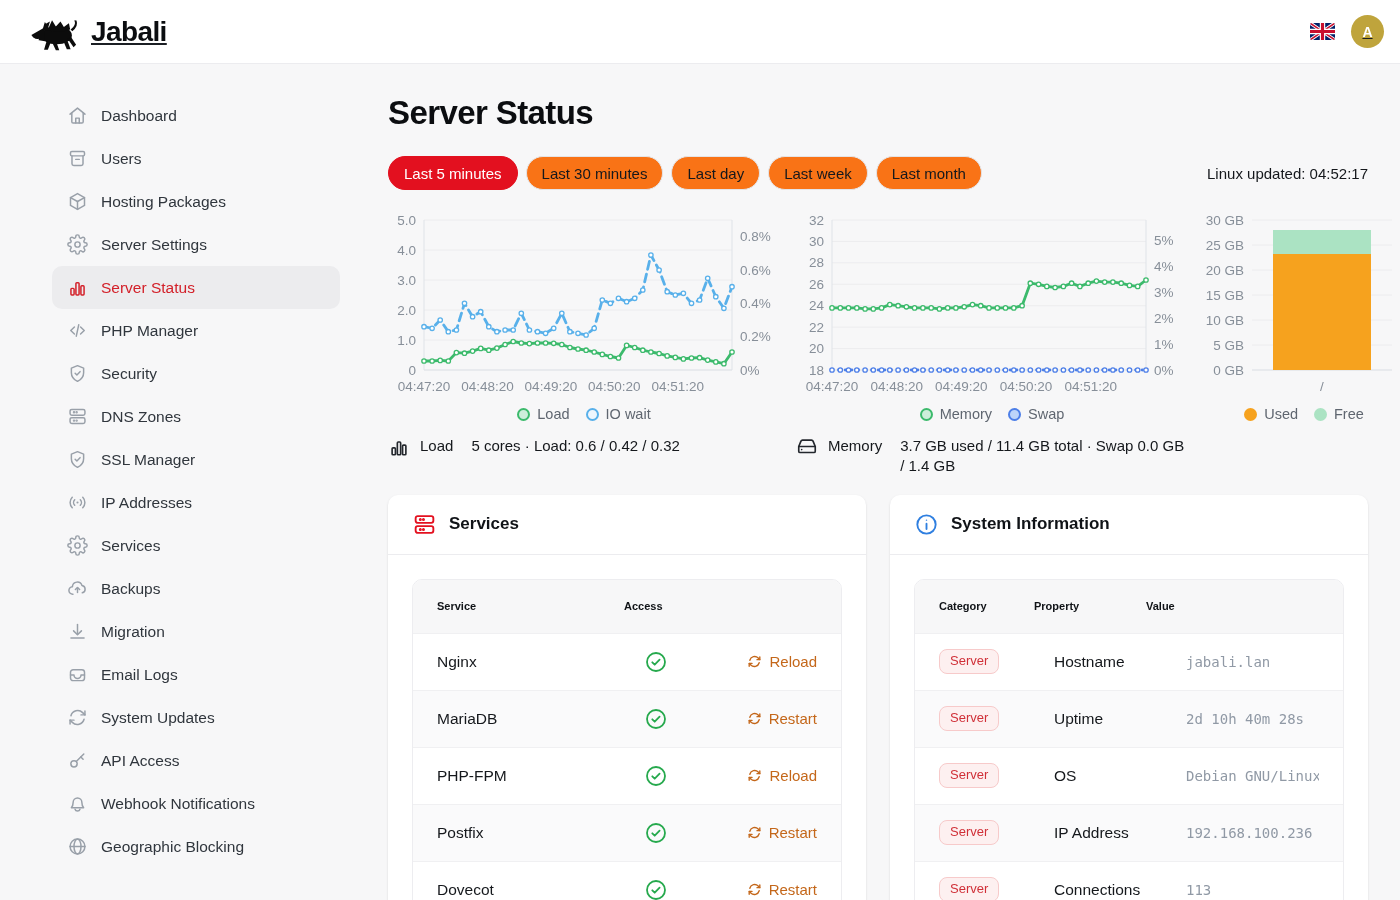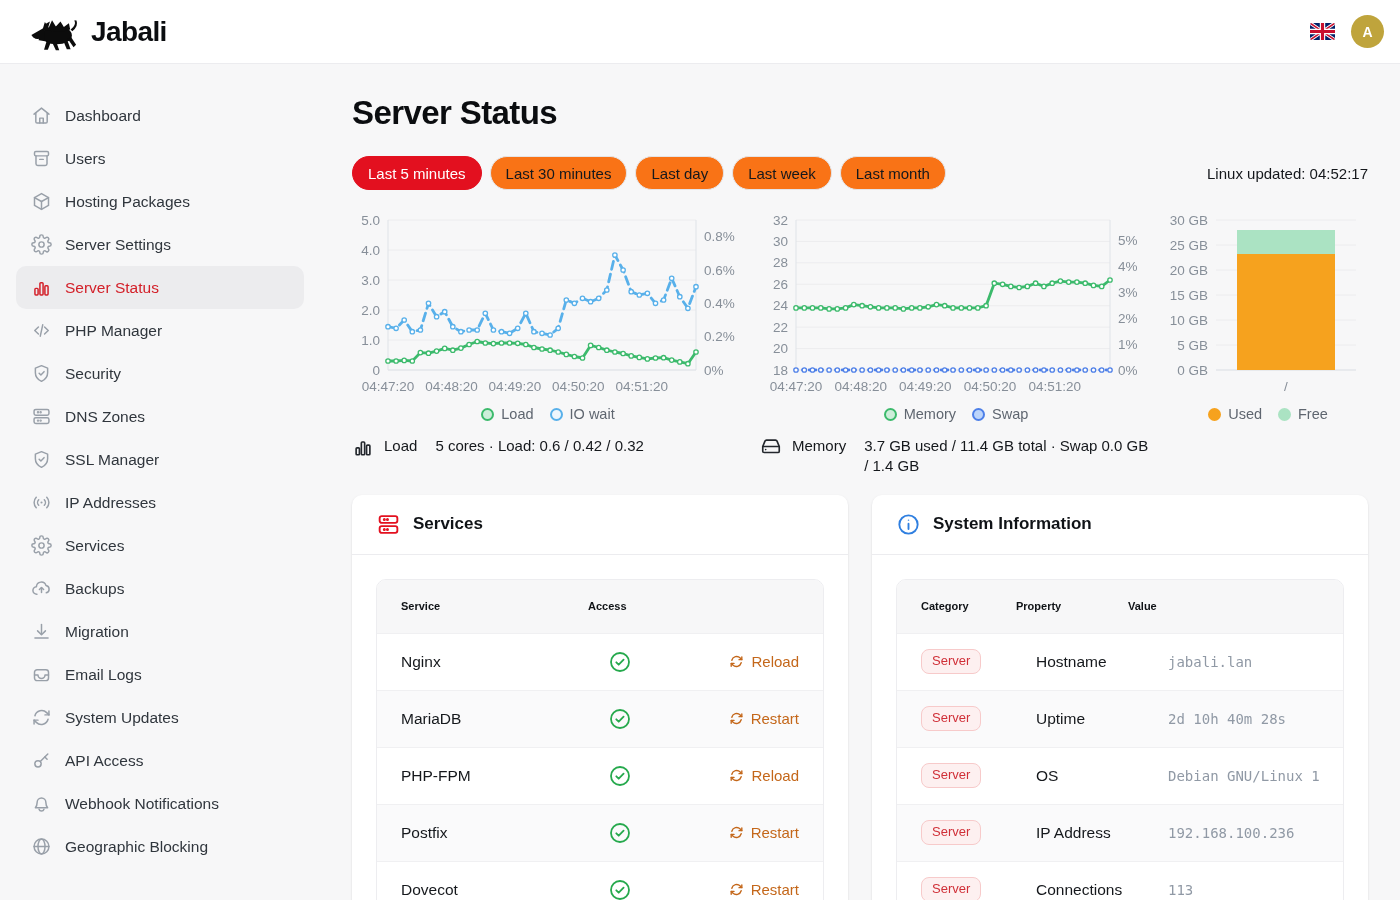--- a/index.html
+++ b/index.html
@@ -4,30 +4,30 @@
 <style>
   * { box-sizing: border-box; }
   html,body { margin:0; padding:0; }
   body {
     width:1400px; height:900px; overflow:hidden;
     background:#f7f7f8; color:#1b1f24;
     font-family:"Liberation Sans", sans-serif;
   }
   
   .navbar { height:64px; background:#fff; border-bottom:1px solid #ececef;
-    display:flex; align-items:center; padding:0 16px; }
+    display:flex; align-items:center; padding:0 16px;text-decoration:underline; }
   .brand { display:flex; align-items:center; gap:9px; margin-left:12px; cursor:pointer; }
   .logo { width:54px; height:38px; display:flex; }
   .brand-name { font-size:28px; font-weight:800; letter-spacing:-0.6px; color:#0b0d10; }
   .nav-right { margin-left:auto; display:flex; align-items:center; gap:16px; }
   .flag { width:25px; height:17px; border-radius:2px; overflow:hidden; display:block; cursor:pointer; }
   .avatar { width:33px; height:33px; border-radius:50%; background:#bfa43c; color:#fff;
     font-weight:700; font-size:14px; display:flex; align-items:center; justify-content:center; cursor:pointer; }
   
-  .layout { display:flex; height:836px; }
+  .layout { display:flex; height:836px;padding-left:36px; }
   .sidebar { width:320px; padding:30px 16px 0; flex-shrink:0; }
   .side-item { display:flex; align-items:center; gap:13px; padding:11px 15px;
     border-radius:10px; color:#30363d; font-size:15.5px; cursor:pointer; }
   .side-item .ic { width:21px; height:21px; color:#99a0a9; display:flex; flex-shrink:0; }
   .side-item .ic svg { width:100%; height:100%; }
   .side-item.active { background:#ececee; color:#d32029; }
   .side-item.active .ic { color:#d32029; }
   .main { flex:1; padding:30px 32px 0; min-width:0; }
   .page-title { font-size:33px; font-weight:800; margin:0 0 24px; color:#0b0d10; letter-spacing:-0.6px; }
   

